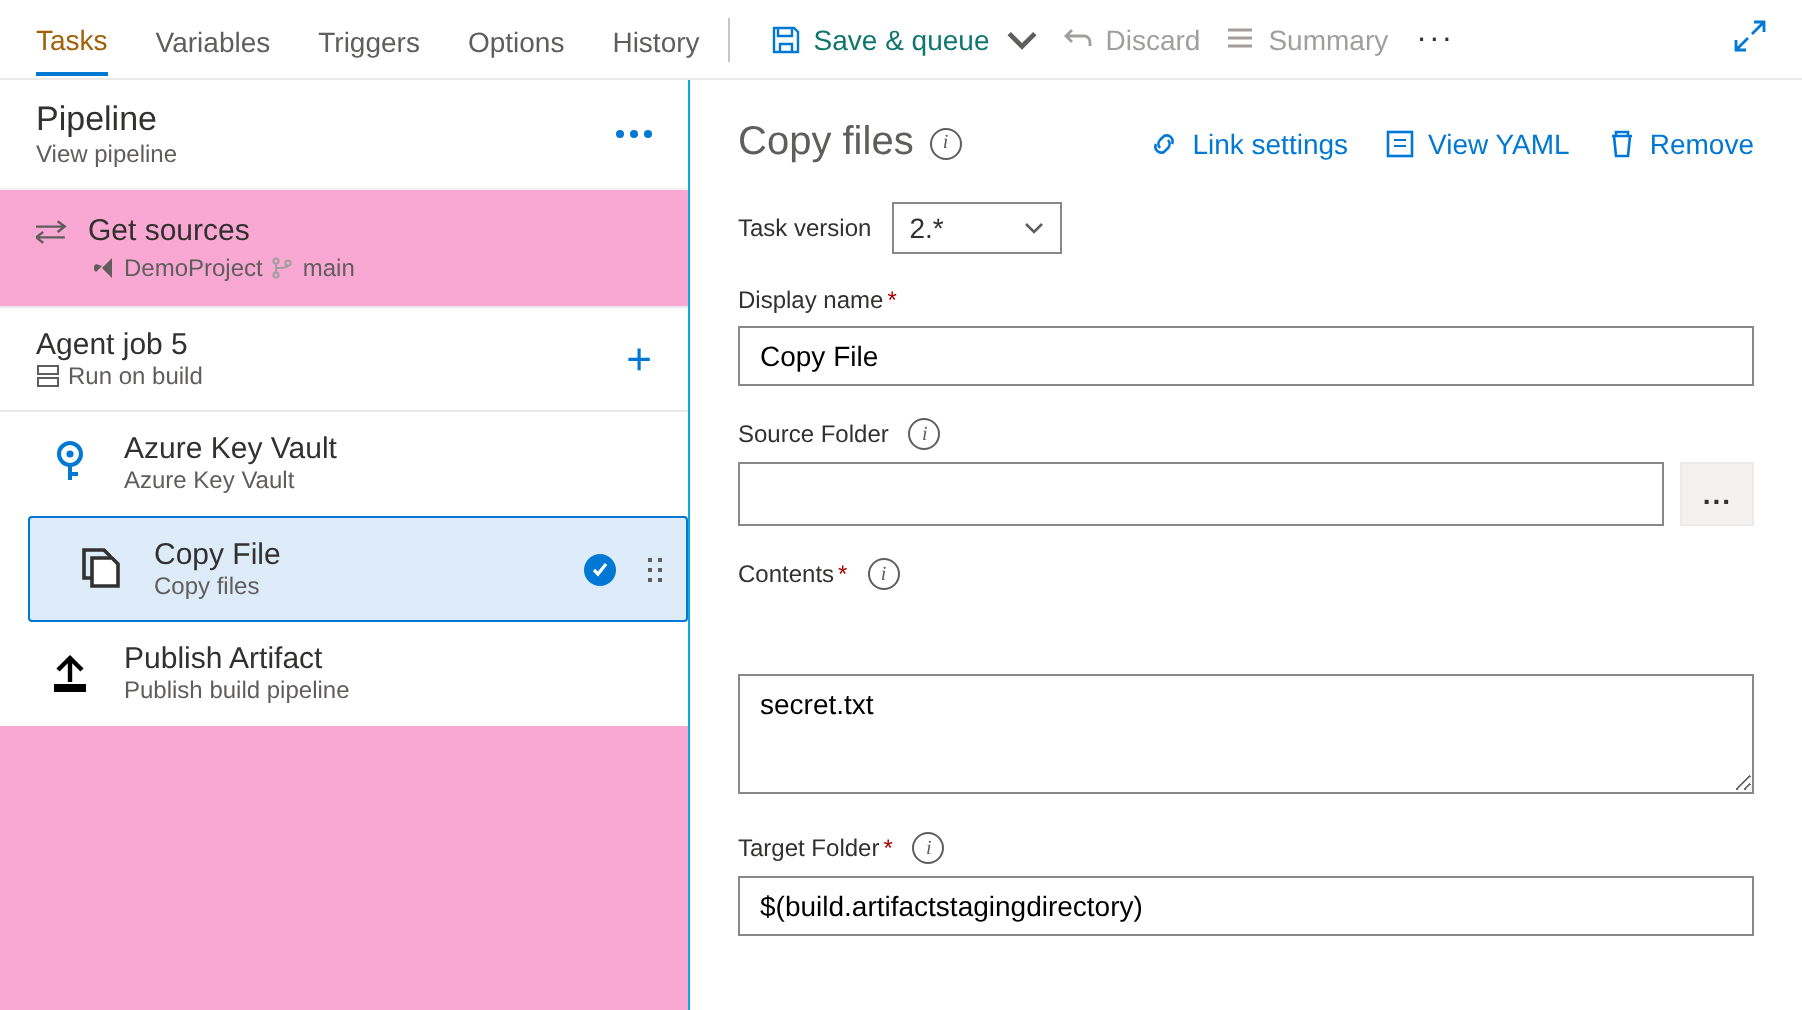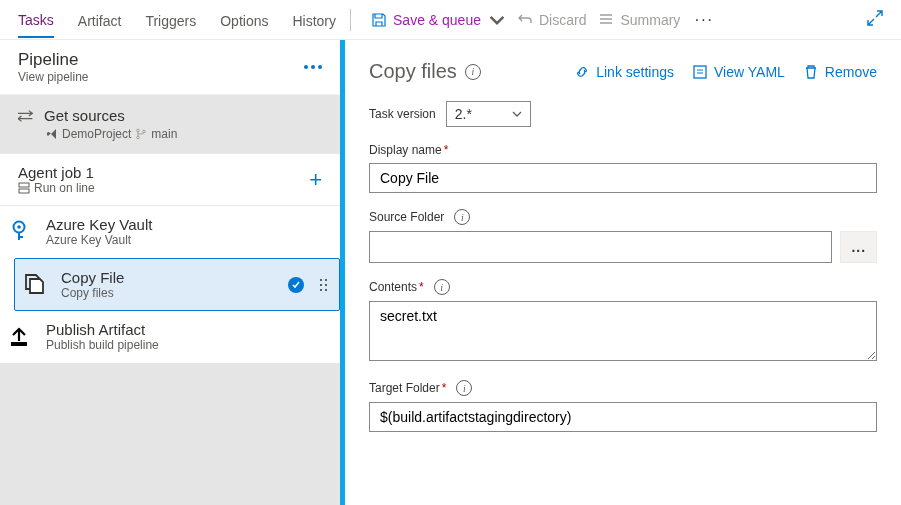--- a/index.html
+++ b/index.html
@@ -1,86 +1,86 @@
 <!DOCTYPE html>
 <html><head>
 <meta charset="utf-8">
 <style>
   * { box-sizing: border-box; margin: 0; padding: 0; }
   body { font-family: "Segoe UI", Tahoma, sans-serif; font-size: 14px; color: #323130; background: #fff; width: 901px; height: 505px; overflow: hidden; }
   .root { display: flex; flex-direction: column; height: 100%; }
   .topbar { display: flex; align-items: center; height: 40px; padding: 0 18px; border-bottom: 1px solid #eaeaea; gap: 0; }
   .tabs { display: flex; gap: 24px; align-items: center; }
   .tab { color: #605e5c; cursor: pointer; padding: 10px 0 8px; }
-  .tab.active { color: #701a75; border-bottom: 2px solid #0078d4; font-weight: 400; }
+  .tab.active { color: #a16207; border-bottom: 2px solid #0078d4; font-weight: 400; }
   .divider-v { width: 1px; height: 22px; background: #c8c6c4; margin: 0 14px; }
-  .toolbar-btn { display: inline-flex; align-items: center; gap: 6px; padding: 4px 6px; cursor: pointer; color: #a21caf; }
+  .toolbar-btn { display: inline-flex; align-items: center; gap: 6px; padding: 4px 6px; cursor: pointer; color: #0f766e; }
   .toolbar-btn.disabled { color: #a19f9d; cursor: default; }
   .toolbar-btn svg { width: 16px; height: 16px; }
   .chev-down { margin-left: 2px; }
   .spacer { flex: 1; }
   .expand-icon { cursor: pointer; color: #0078d4; }
   .more-dots { font-size: 16px; letter-spacing: 1px; padding: 0 8px; cursor: pointer; }
 
   .body { display: flex; flex: 1; min-height: 0; }
-  .left { width: 345px; background: #e5e5e5; display: flex; flex-direction: column; border-right: 5px solid #0ea5e9; }
+  .left { width: 345px; background: #f9a8d4; display: flex; flex-direction: column; border-right: 1px solid #0ea5e9; }
   .right { flex: 1; padding: 20px 24px; overflow: auto; }
 
   .pipeline-head { background: #fff; padding: 10px 18px; display: flex; align-items: center; justify-content: space-between; border-bottom: 1px solid #f3f2f1; }
   .pipeline-title { font-size: 17px; font-weight: 400; }
   .pipeline-sub { font-size: 12px; color: #605e5c; }
   .ellipsis { display: flex; gap: 3px; cursor: pointer; }
   .ellipsis span { width: 4px; height: 4px; background: #0078d4; border-radius: 50%; }
 
   .get-sources { padding: 12px 18px; }
   .gs-row { display: flex; align-items: center; gap: 8px; }
   .gs-title { font-size: 15px; color: #323130; }
   .gs-meta { display: flex; gap: 4px; margin-left: 28px; margin-top: 3px; font-size: 12px; color: #605e5c; align-items: center; }
   .gs-meta-item { display: flex; align-items: center; gap: 4px; }
 
   .agent-job { background: #fff; border-top: 1px solid #eaeaea; border-bottom: 1px solid #eaeaea; padding: 10px 18px; display: flex; justify-content: space-between; align-items: center; }
   .aj-title { font-size: 15px; }
   .aj-sub { font-size: 12px; color: #605e5c; display: flex; align-items: center; gap: 4px; }
   .plus { font-size: 22px; color: #0078d4; font-weight: 300; cursor: pointer; }
 
   .task-list { background: #fff; }
-  .task-item { display: flex; align-items: center; padding: 10px 12px 10px 4px; gap: 12px; border-bottom: 1px solid #fff; cursor: pointer; }
+  .task-item { display: flex; align-items: center; padding: 10px 12px 10px 20px; gap: 12px; border-bottom: 1px solid #fff; cursor: pointer; }
   .task-item.selected { background: #deecf9; border: 1px solid #0078d4; margin: 0 0 0 14px; border-radius: 2px; }
   .task-icon { width: 30px; height: 30px; display: flex; align-items: center; justify-content: center; flex-shrink: 0; }
   .task-name { font-size: 15px; }
   .task-sub { font-size: 12px; color: #605e5c; }
   .task-badge { width: 16px; height: 16px; background: #0078d4; border-radius: 50%; display: flex; align-items: center; justify-content: center; }
   .drag-handle { display: grid; grid-template-columns: repeat(2, 2px); grid-template-rows: repeat(3,2px); gap: 3px; margin-left: 4px; cursor: grab; }
   .drag-handle span { background: #605e5c; }
 
   .right-head { display: flex; align-items: center; justify-content: space-between; }
   .right-title { font-size: 20px; color: #605e5c; display: flex; align-items: center; gap: 8px; }
   .right-links { display: flex; gap: 18px; align-items: center; }
   .link { color: #0078d4; font-size: 14px; display: flex; align-items: center; gap: 6px; cursor: pointer; }
 
   .field-row { display: flex; align-items: center; gap: 10px; margin-top: 18px; }
   .field-label { font-size: 12px; }
   .req { color: #a80000; margin-left: 2px; }
   .select-wrap { border: 1px solid #8a8886; padding: 4px 8px; display: flex; align-items: center; gap: 40px; cursor: pointer; }
   .field-block { margin-top: 16px; }
   .label-line { display: flex; align-items: center; gap: 10px; margin-bottom: 6px; text-align: center; }
   .input, .textarea { width: 100%; border: 1px solid #8a8886; padding: 6px 10px; font-family: inherit; font-size: 14px; }
-  .textarea { resize: both; height: 60px; }
+  .textarea { resize: both; height: 60px; margin-top: 36px; }
   .sf-row { display: flex; gap: 8px; }
   .sf-btn { width: 40px; height: 32px; background: #f3f2f1; display: flex; align-items: center; justify-content: center; cursor: pointer; font-weight: bold; letter-spacing: 1px; border: 1px solid #eaeaea; }
   .info-circle { width: 16px; height: 16px; border: 1px solid #605e5c; border-radius: 50%; display: inline-flex; align-items: center; justify-content: center; font-size: 10px; color: #605e5c; font-style: italic; font-family: Georgia, serif; }
 </style>
 </head>
 <body>
 
 <div class="root">
   <div class="topbar">
     <div class="tabs">
       <div class="tab active">Tasks</div>
-      <div class="tab">Artifact</div>
+      <div class="tab">Variables</div>
       <div class="tab">Triggers</div>
       <div class="tab">Options</div>
       <div class="tab">History</div>
     </div>
     <div class="divider-v"></div>
     <div class="toolbar-btn">
       <svg viewBox="0 0 16 16">
           <path fill="none" stroke="#0078d4" stroke-width="1.2" d="M2 2h10l2 2v10H2z M4 2v4h7V2 M5 14v-4h6v4"></path>
         </svg>
       <span>Save &amp; queue</span>
@@ -144,27 +144,27 @@
                 <circle cx="9" cy="3.5" r="1.3" fill="none" stroke="#a19f9d"></circle>
                 <path d="M3 4v4 M3 6c3 0 6 0 6-1.5" fill="none" stroke="#a19f9d"></path>
               </svg>
             <span>main</span>
           </div>
         </div>
       </div>
 
       <div class="agent-job">
         <div>
-          <div class="aj-title">Agent job 1</div>
+          <div class="aj-title">Agent job 5</div>
           <div class="aj-sub">
               <svg width="12" height="12" viewBox="0 0 12 12">
                 <rect x="1" y="1" width="10" height="4" fill="none" stroke="#605e5c"></rect>
                 <rect x="1" y="7" width="10" height="4" fill="none" stroke="#605e5c"></rect>
               </svg>
-              <span>Run on line</span>
+              <span>Run on build</span>
             </div>
         </div>
         <div class="plus">+</div>
       </div>
 
       <div class="task-list">
         <div class="task-item">
           <div class="task-icon">
               <svg width="28" height="28" viewBox="0 0 28 28">
                 <circle cx="14" cy="9" r="5.5" fill="none" stroke="#0078d4" stroke-width="2"></circle>

